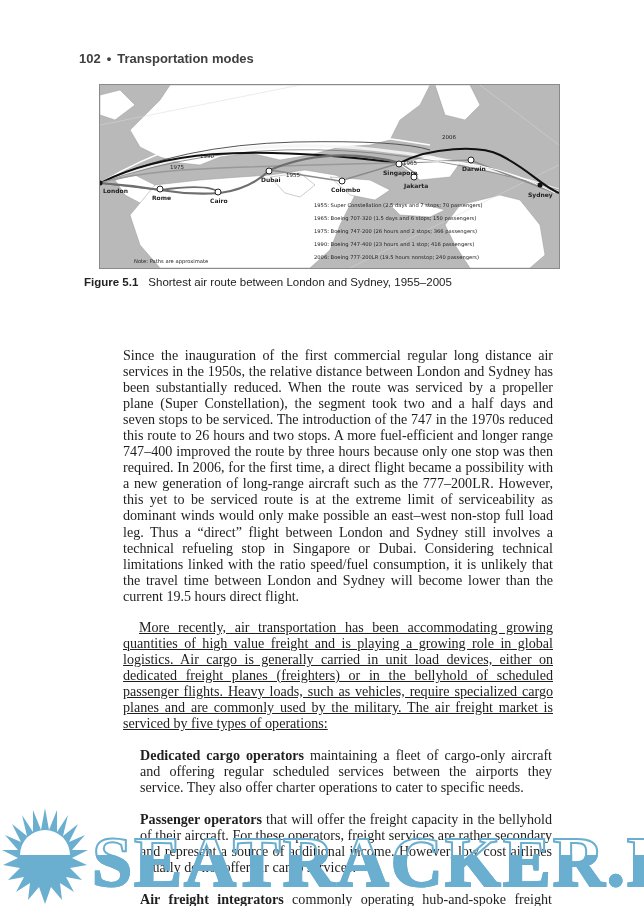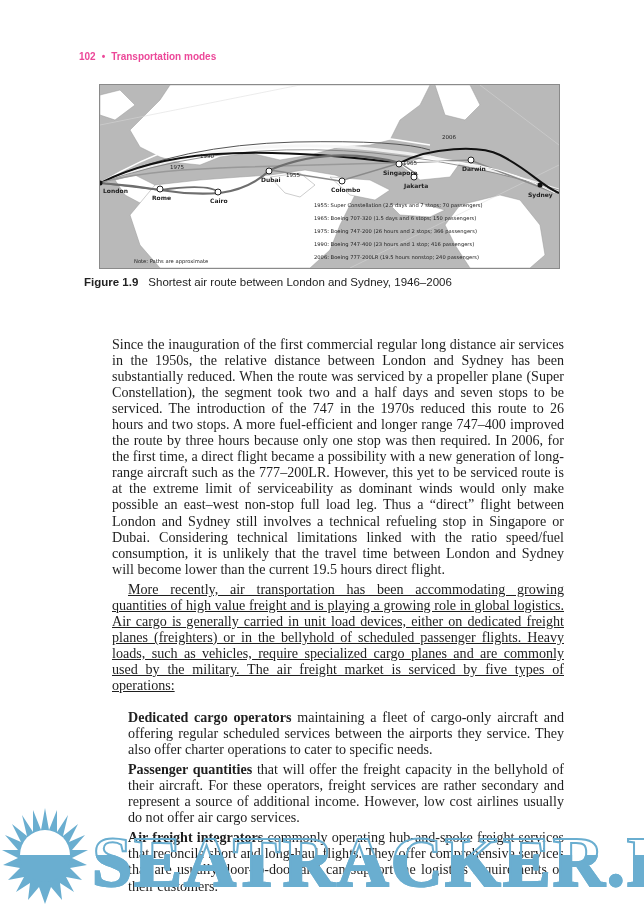--- a/index.html
+++ b/index.html
@@ -2,41 +2,41 @@
 <html><head>
 <meta charset="utf-8">
 <style>
   html, body { margin: 0; padding: 0; }
   body {
     width: 644px; height: 906px; background: #ffffff; position: relative; overflow: hidden;
     font-family: "Liberation Serif", serif; color: #1a1a1a;
   }
   .running-head {
     position: absolute; left: 79px; top: 51px;
-    font-family: "Liberation Sans", sans-serif; font-weight: bold; font-size: 10px; color: #ec4899;
+    font-family: "Liberation Sans", sans-serif; font-weight: bold; font-size: 13px; color: #404040;
   }
   .running-head .sep { margin: 0 6px; }
   .map {
     position: absolute; left: 99px; top: 84px; width: 459px; height: 183px;
     background: #b9b9b9; border: 1px solid #8a8a8a; overflow: hidden;
   }
   .map svg { position: absolute; left: 0; top: 0; }
   .caption {
     position: absolute; left: 84px; top: 276px;
     font-family: "Liberation Sans", sans-serif; font-size: 11.5px; color: #222;
   }
   .caption .num { font-weight: bold; margin-right: 10px; }
   .body-text {
     position: absolute; left: 108px; top: 332px; width: 460px;
     font-size: 14.1px; line-height: 16.05px; text-align: justify; color: #1e1e1e;
   }
-  .body-text p { margin: 4px; }
+  .body-text p { margin: 15px; }
   .body-text p.indent { text-indent: 16px; text-decoration: underline; }
   .ops { margin: 16px 0 0 16px; }
-  .ops .op { margin: 4px; }
+  .ops .op { margin: 16px; }
   .ops .term { font-weight: bold; }
   .watermark {
     position: absolute; left: 0; top: 800px; width: 644px; height: 106px; pointer-events: none;
   }
   .wm-text {
     position: absolute; left: 92px; top: 826px;
     font-family: "Liberation Serif", serif; font-weight: bold; font-size: 72px; letter-spacing: 2px;
     color: rgba(255,255,255,0.0);
     -webkit-text-stroke: 2px #6aaed0;
     background: linear-gradient(to bottom, rgba(255,255,255,0) 0%, rgba(255,255,255,0) 40%, #6aaed0 40%, #6aaed0 100%);
@@ -124,29 +124,29 @@
       <text class="leg" x="214" y="135">1965: Boeing 707-320 (1.5 days and 6 stops; 150 passengers)</text>
       <text class="leg" x="214" y="148">1975: Boeing 747-200 (26 hours and 2 stops; 366 passengers)</text>
       <text class="leg" x="214" y="161">1990: Boeing 747-400 (23 hours and 1 stop; 416 passengers)</text>
       <text class="leg" x="214" y="174">2006: Boeing 777-200LR (19.5 hours nonstop; 240 passengers)</text>
     </g>
     <text class="leg" x="34" y="178">Note: Paths are approximate</text>
   </svg>
 </div>
 
 <div class="caption">
-  <span class="num">Figure 1.9</span><span>Shortest air route between London and Sydney, 1946–2006</span>
+  <span class="num">Figure 5.1</span><span>Shortest air route between London and Sydney, 1955–2005</span>
 </div>
 
 <div class="body-text">
   <p>Since the inauguration of the first commercial regular long distance air services in the 1950s, the relative distance between London and Sydney has been substantially reduced. When the route was serviced by a propeller plane (Super Constellation), the segment took two and a half days and seven stops to be serviced. The introduction of the 747 in the 1970s reduced this route to 26 hours and two stops. A more fuel-efficient and longer range 747–400 improved the route by three hours because only one stop was then required. In 2006, for the first time, a direct flight became a possibility with a new generation of long-range aircraft such as the 777–200LR. However, this yet to be serviced route is at the extreme limit of serviceability as dominant winds would only make possible an east–west non-stop full load leg. Thus a “direct” flight between London and Sydney still involves a technical refueling stop in Singapore or Dubai. Considering technical limitations linked with the ratio speed/fuel consumption, it is unlikely that the travel time between London and Sydney will become lower than the current 19.5 hours direct flight.</p>
   <p class="indent">More recently, air transportation has been accommodating growing quantities of high value freight and is playing a growing role in global logistics. Air cargo is generally carried in unit load devices, either on dedicated freight planes (freighters) or in the bellyhold of scheduled passenger flights. Heavy loads, such as vehicles, require specialized cargo planes and are commonly used by the military. The air freight market is serviced by five types of operations:</p>
   <div class="ops">
     <p class="op"><span class="term">Dedicated cargo operators</span><span> maintaining a fleet of cargo-only aircraft and offering regular scheduled services between the airports they service. They also offer charter operations to cater to specific needs.</span></p>
-    <p class="op"><span class="term">Passenger quantities</span><span> that will offer the freight capacity in the bellyhold of their aircraft. For these operators, freight services are rather secondary and represent a source of additional income. However, low cost airlines usually do not offer air cargo services.</span></p>
+    <p class="op"><span class="term">Passenger operators</span><span> that will offer the freight capacity in the bellyhold of their aircraft. For these operators, freight services are rather secondary and represent a source of additional income. However, low cost airlines usually do not offer air cargo services.</span></p>
     <p class="op"><span class="term">Air freight integrators</span><span> commonly operating hub-and-spoke freight services that reconcile short and long-haul flights. They offer comprehensive services that are usually door-to-door and can support the logistics requirements of their customers.</span></p>
   </div>
 </div>
 
 <div class="watermark">
   <svg width="90" height="106" viewBox="0 0 90 106" style="position:absolute;left:0;top:0">
     <g fill="#6aaed0">
       <polygon points="45,8 49,30 57,10 57,32 68,15 63,36 78,24 69,42 85,35 72,50 88,50 72,58 87,65 70,68 82,80 66,77 74,92 60,83 62,100 51,87 45,104 39,87 28,100 30,83 16,92 24,77 8,80 20,68 3,65 18,58 2,50 18,50 5,35 21,42 12,24 27,36 22,15 33,32 33,10 41,30"></polygon>
     </g>
     <path d="M20,55 A25,25 0 0 1 70,55 Z" fill="#ffffff"></path>

